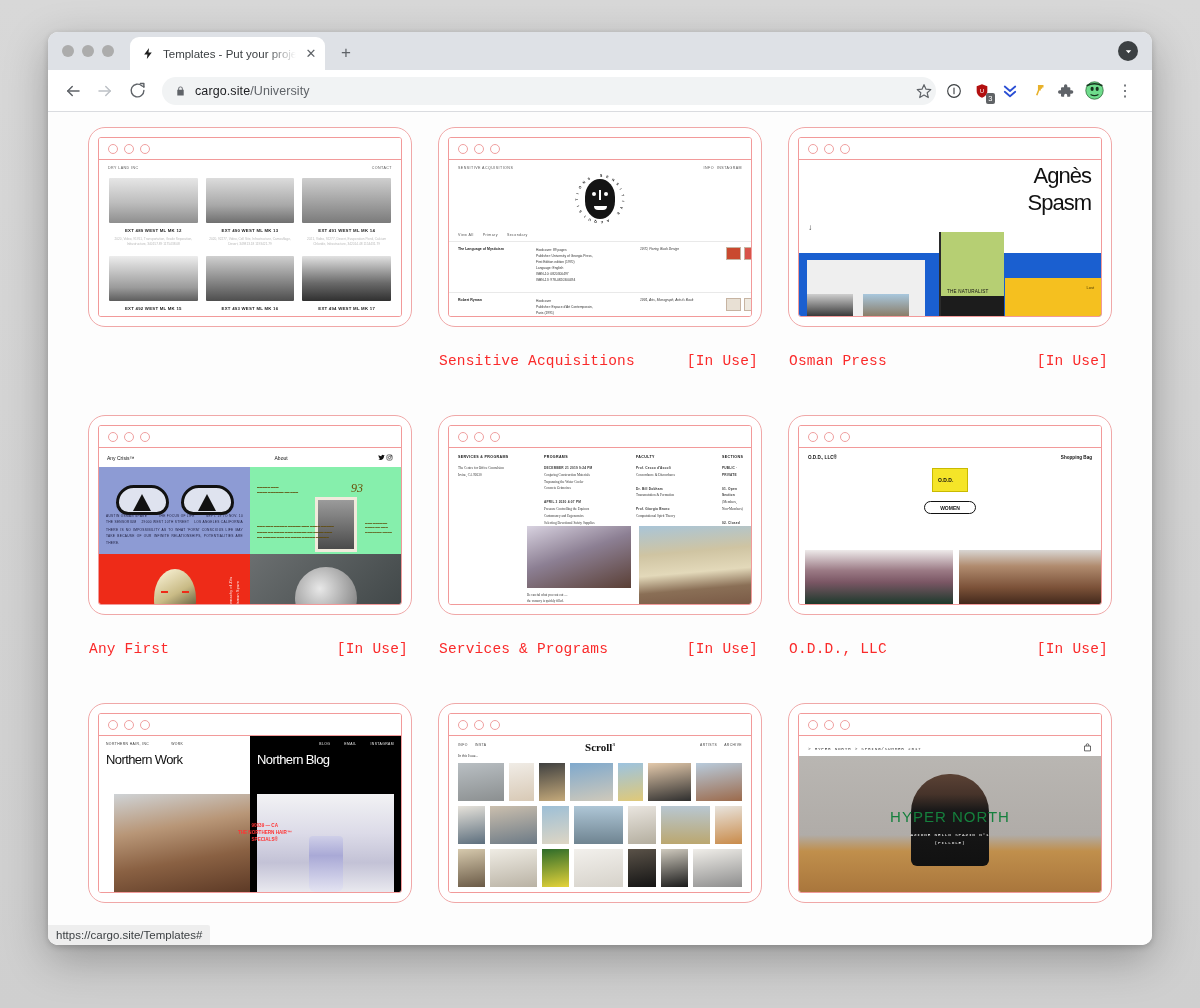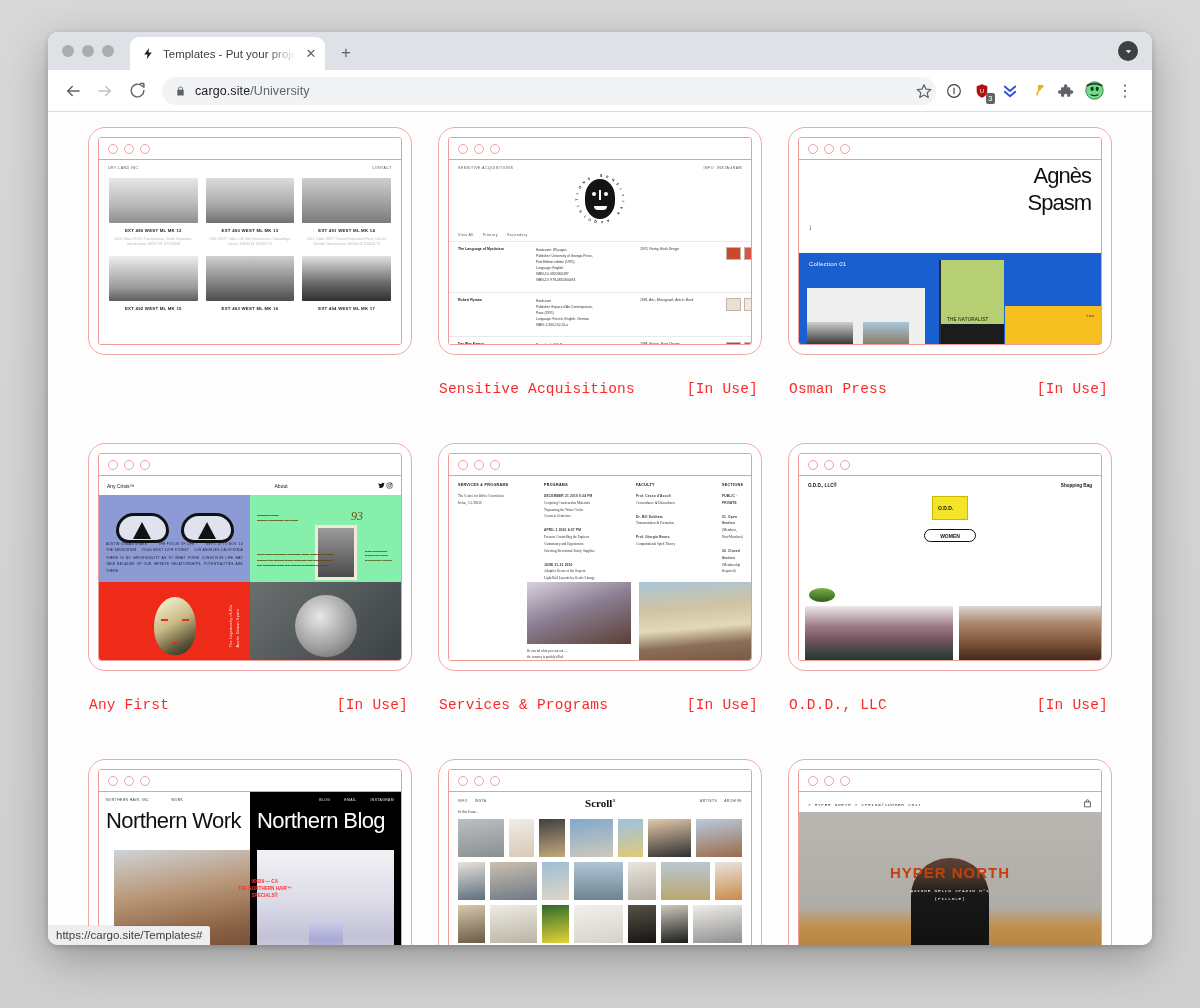--- a/index.html
+++ b/index.html
@@ -198,21 +198,21 @@
     flex-wrap: wrap;
     column-gap: 26px;
     row-gap: 0px;
   }
 
   .cell { width: 324px; }
 
   .frame {
     position: relative;
     width: 324px;
-    height: 228px;
+    height: 200px;
     border: 1px solid #f0a8a8;
     border-radius: 17px;
     padding: 9px;
     background: #fff;
     overflow: hidden;
   }
   .inner {
     position: relative;
     width: 100%;
     height: 100%;
@@ -449,41 +449,41 @@
   .odd-photos{ position:absolute; left:0; right:0; bottom:0; height:54px; display:flex; gap:6px; padding:0 0 0 6px;}
   .odd-ph1{ width:50%; background:linear-gradient(180deg,#eeeaea 0%,#9b7a85 38%,#7a5664 60%,#1d3a2c 100%);}
   .odd-ph2{ flex:1; background:linear-gradient(180deg,#d9d6d3 0%,#b08b6e 30%,#7b5138 70%,#43291c 100%);}
 
   
   .nw-split { display:flex; height:100%; }
   .nw-left { width:50%; background:#fff; position:relative;}
   .nw-right { width:50%; background:#000; position:relative;}
   .nw-nav{ display:flex; gap:22px; font-size:3.4px; color:#333; padding:6px 0 0 7px; letter-spacing:.4px;}
   .nw-nav.r{ color:#eee; justify-content:flex-end; padding-right:7px; gap:14px;}
-  .nw-big{ font-size:22px; letter-spacing:-.6px; padding:6px 0 0 7px; color:#111;}
+  .nw-big{ font-size:13px; letter-spacing:-.6px; padding:6px 0 0 7px; color:#111;}
   .nw-big.w{ color:#fff; }
   .nw-photo{ position:absolute; left:15px; right:0; top:58px; bottom:0; background:linear-gradient(170deg,#cfd3d6 0%,#b89677 35%,#8a6143 65%,#5d3a26 100%);}
   .nw-photo2{ position:absolute; left:7px; right:7px; top:58px; bottom:0; background:linear-gradient(180deg,#f2f2f4 0%,#dcdbe8 40%,#c3c2d6 70%,#e9e9ef 100%);}
   .nw-bottle{ position:absolute; left:50%; transform:translateX(-50%); bottom:0; width:34px;height:56px;background:linear-gradient(180deg,#cfcfe8,#a9a9d6 35%,#e4e4f2);border-radius:4px 4px 6px 6px;}
   .nw-redtxt{ position:absolute; left:46%; top:86px; font-size:4.6px; color:#f33; text-align:center; line-height:1.55; font-weight:700; z-index:5; white-space:nowrap;}
 
   
   .sc-head{ display:flex; justify-content:space-between; align-items:center; padding:7px 9px 0 9px; font-size:3.4px; color:#444; letter-spacing:.4px;}
   .sc-head .l,.sc-head .r{ display:flex; gap:7px;}
   .sc-logo{ position:absolute; left:50%; transform:translateX(-50%); top:5px; font-family:"Liberation Serif",serif; font-size:11px; font-weight:700; color:#111;}
   .sc-logo sup{ font-size:5px; }
   .sc-sub{ font-size:3.6px; color:#333; padding:7px 0 0 9px; font-family:"Liberation Serif",serif; font-style:italic;}
   .sc-grid{ padding:5px 9px 0 9px; display:flex; flex-direction:column; gap:5px;}
   .sc-row{ display:flex; gap:5px; height:38px;}
 
   
   .hn-bar{ display:flex; justify-content:space-between; align-items:center; font-size:4.4px; letter-spacing:.7px; color:#3a3a3a; padding:7px 9px 0 9px; font-family:"Liberation Mono",monospace;}
   .hn-hero{ position:absolute; left:0; right:0; top:20px; bottom:0; background:linear-gradient(180deg,#b9b6b2 0%,#b0aca8 58%,#c08f4c 70%,#a9763c 100%);}
   .hn-person{ position:absolute; left:50%; transform:translateX(-50%); bottom:26px; width:78px; height:92px; background:linear-gradient(180deg,#5b4235 0%,#46332a 22%,#181818 40%,#111 100%); border-radius:38px 38px 6px 6px;}
-  .hn-title{ position:absolute; left:0; right:0; top:72px; text-align:center; color:#c2410c; font-size:15px; letter-spacing:1px; z-index:5;font-weight:bold;}
+  .hn-title{ position:absolute; left:0; right:0; top:72px; text-align:center; color:#15803d; font-size:15px; letter-spacing:1px; z-index:5;}
   .hn-sub{ position:absolute; left:0; right:0; top:95px; text-align:center; color:#fff; font-size:4.4px; letter-spacing:.8px; line-height:1.8; z-index:5; font-family:"Liberation Mono",monospace;}
 </style>
 </head>
 <body>
 
 <div id="root">
 
   <div class="browser-window">
 
     <div class="tabstrip">

